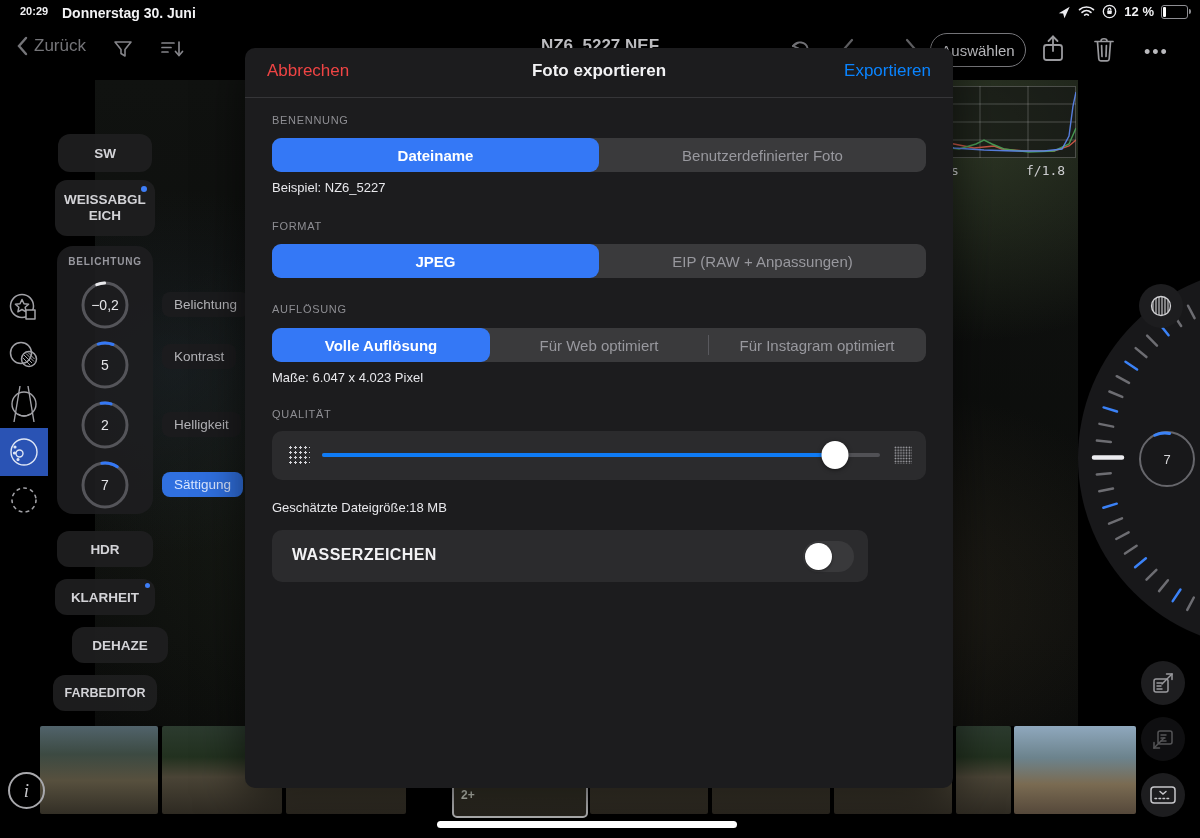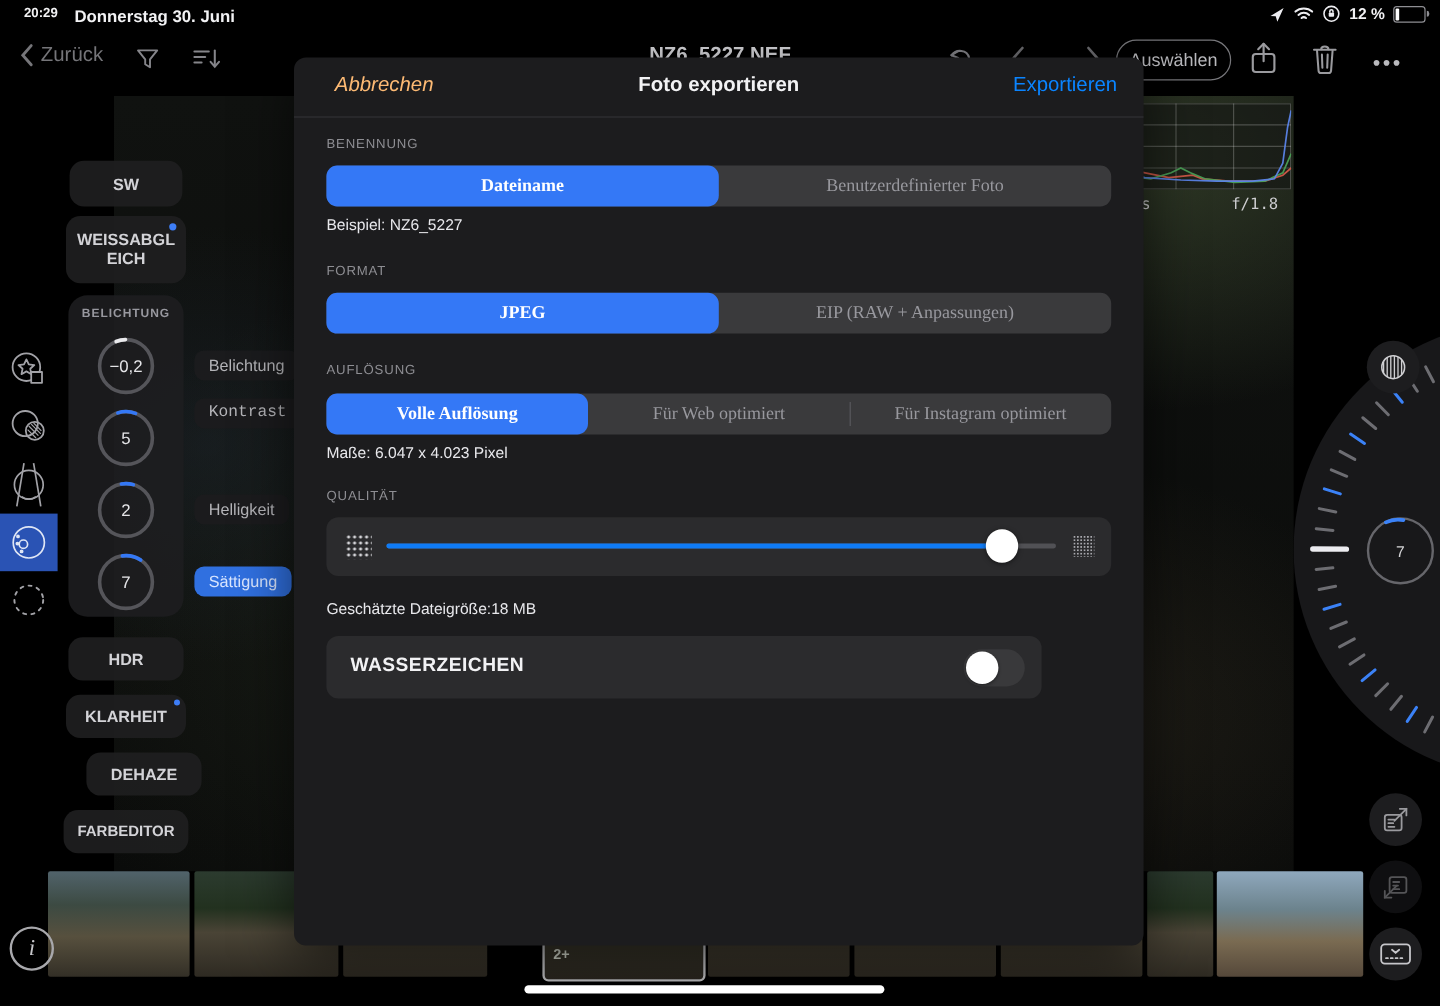--- a/index.html
+++ b/index.html
@@ -47,26 +47,26 @@
   .arc{fill:none;stroke-width:3;stroke-linecap:round;transform-origin:50% 50%;}
   .dial .val{position:absolute;left:0;right:0;top:0;bottom:0;display:flex;align-items:center;justify-content:center;
              font-size:14px;color:#e4e4e7;}
   .lblpill{position:absolute;left:162px;background:rgba(28,28,30,.9);border-radius:8px;color:#b4b4b8;
            font-size:13.5px;padding:5px 12px;z-index:6;}
   .lblpill.active{background:#3070e0;color:#d9e6ff;}
   
   .modal{position:absolute;left:245px;top:48px;width:708px;height:740px;background:#1c1c1e;border-radius:10px;
          z-index:20;box-shadow:0 12px 48px rgba(0,0,0,.6);}
   .m-header{position:absolute;left:0;top:0;right:0;height:49px;border-bottom:1px solid rgba(84,84,88,.45);}
-  .m-cancel{position:absolute;left:34px;top:13px;font-size:17px;color:#fdba74;font-style:italic;}
+  .m-cancel{position:absolute;left:22px;top:13px;font-size:17px;color:#ef4444;}
   .m-title{position:absolute;left:0;right:0;top:13px;text-align:center;font-size:17px;font-weight:700;color:#f2f2f4;}
   .m-export{position:absolute;right:22px;top:13px;font-size:17px;color:#0a84ff;}
   .sec-label{position:absolute;left:27px;font-size:11px;font-weight:500;letter-spacing:.7px;color:#8e8e93;}
   .hint{position:absolute;left:27px;font-size:13px;color:#e8e8ec;}
-  .segrow{position:absolute;left:27px;width:654px;height:34px;background:#3a3a3c;border-radius:9px;display:flex;font-family:Liberation Serif, serif;}
+  .segrow{position:absolute;left:27px;width:654px;height:34px;background:#3a3a3c;border-radius:9px;display:flex;}
   .seg{flex:1;display:flex;align-items:center;justify-content:center;font-size:15px;color:#98989e;position:relative;}
   .seg.sel{background:#3478f6;border-radius:9px;color:#fff;font-weight:700;}
   .segdiv{position:absolute;left:0;top:7px;bottom:7px;width:1px;background:#59595e;}
   .sliderbox{position:absolute;left:27px;top:383px;width:654px;height:49px;background:#2b2b2d;border-radius:10px;}
   .dots-coarse{position:absolute;left:16px;top:14px;width:22px;height:21px;
       background-image:radial-gradient(circle,#d4d4d8 1.2px,transparent 1.4px);background-size:5px 5px;}
   .dots-fine{position:absolute;right:14px;top:15px;width:18px;height:18px;
       background-image:radial-gradient(circle,#a9a9ae .8px,transparent 1px);background-size:2.8px 2.8px;}
   .track{position:absolute;left:50px;right:46px;top:22px;height:4px;background:#515155;border-radius:2px;}
   .trackfill{position:absolute;left:0;top:0;height:4px;background:#0f7bf5;border-radius:2px;width:92%;}
@@ -274,21 +274,21 @@
       <svg width="50" height="50" viewBox="0 0 50 50">
           <circle class="ring" cx="25" cy="25" r="22"></circle>
         <circle class="arc" cx="25" cy="25" r="22" style="stroke:#3478f6;stroke-dasharray:16 123;transform:rotate(-98deg);"></circle>
         </svg>
       <span class="val">7</span>
       </div>
   </div>
 
   <div class="lblpill" style="top:292px;">
     <span>Belichtung</span></div>
-  <div class="lblpill" style="top:332px;font-family:Liberation Mono, monospace;">
+  <div class="lblpill" style="top:344px;">
     <span>Kontrast</span></div>
   <div class="lblpill" style="top:412px;">
     <span>Helligkeit</span></div>
   <div class="lblpill active" style="top:472px;">
     <span>Sättigung</span></div>
 
   <div class="side-btn" style="left:57px;top:531px;width:96px;height:36px;">
     <span>HDR</span>
     </div>
   <div class="side-btn" style="left:55px;top:579px;width:100px;height:36px;">

